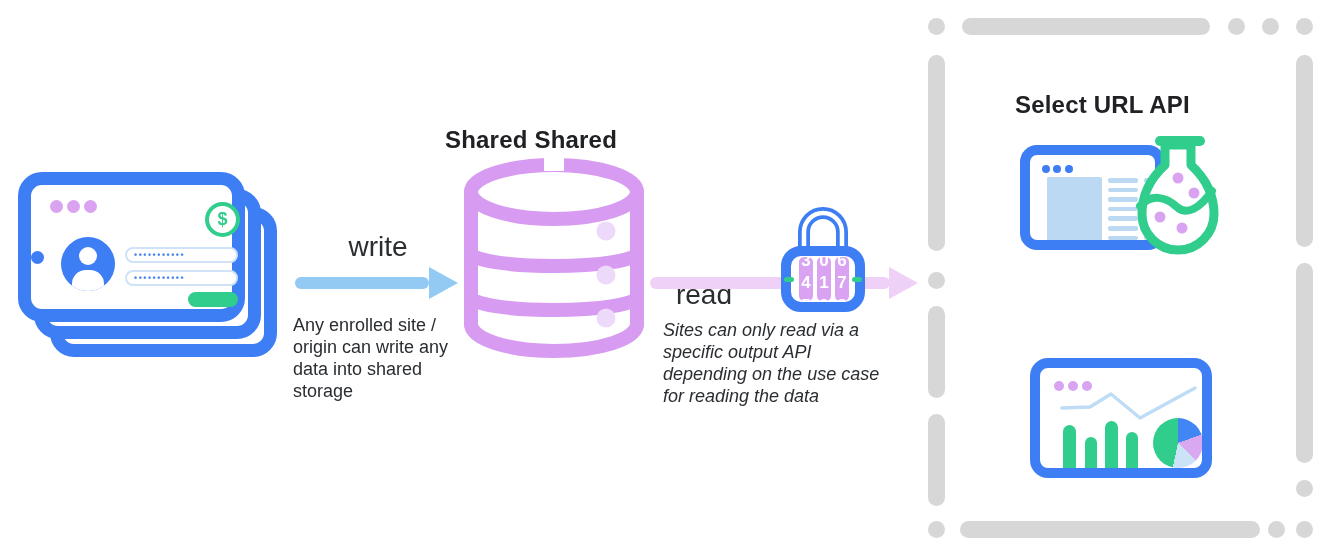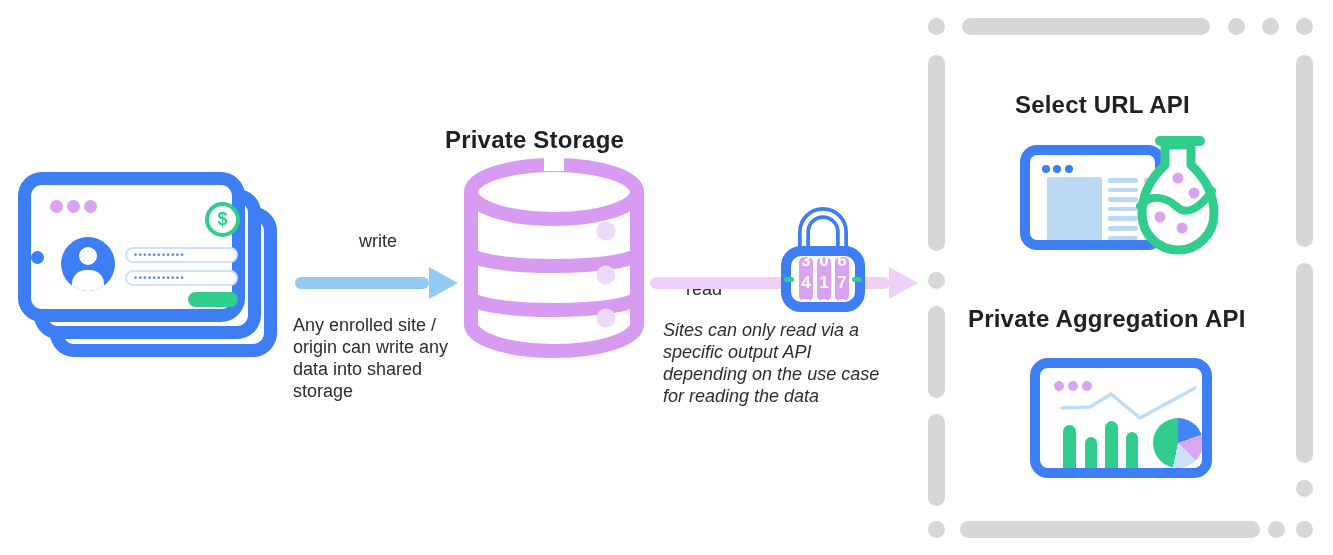--- a/index.html
+++ b/index.html
@@ -20,21 +20,21 @@
   .avatar .torso{position:absolute;left:11px;top:33px;width:32px;height:26px;background:#fff;
                  border-radius:14px 14px 6px 6px;}
   .field{position:absolute;width:113px;height:16px;background:#fff;border:2px solid var(--input-border);
          border-radius:9px;box-sizing:border-box;display:flex;align-items:center;padding-left:7px;
          color:var(--password-blue);font-size:9px;font-weight:700;letter-spacing:1.5px;overflow:hidden;}
   .btn{position:absolute;width:50px;height:15px;border-radius:8px;background:var(--green);}
   .gapfix{position:absolute;background:#fff;}
   .bdot{position:absolute;background:var(--blue);border-radius:50%;}
   
   .title{position:absolute;font-weight:700;font-size:24px;color:var(--text-dark);letter-spacing:.2px;}
-  .flow-label{position:absolute;font-size:18px;color:var(--text-body);text-align:center;}
+  .flow-label{position:absolute;font-size:28px;color:var(--text-body);text-align:center;}
   .caption{position:absolute;font-size:18px;line-height:22px;color:var(--text-body);white-space:pre-line;}
   
   .arrow-body{position:absolute;height:12px;border-radius:6px;}
   .arrow-head{position:absolute;width:0;height:0;border-top:16px solid transparent;border-bottom:16px solid transparent;}
   .write-body{background:var(--light-blue);}
   .write-head{border-left:29px solid var(--light-blue);}
   .read-body{background:var(--pink);}
   .read-head{border-left:29px solid var(--pink);}
   
   .api-win{position:absolute;background:#fff;border:10px solid var(--blue);box-sizing:border-box;overflow:hidden;}
@@ -95,21 +95,21 @@
   </div>
 
   <div class="flow-label" style="left:330px;top:231px;width:96px;">write</div>
   <div class="arrow-body write-body" style="left:295px;top:277px;width:134px;"></div>
   <div class="arrow-head write-head" style="left:429px;top:267px;"></div>
   <div class="caption" style="left:293px;top:314px;width:185px;">Any enrolled site /
 origin can write any
 data into shared
 storage</div>
 
-  <div class="title" style="left:445px;top:126px;width:220px;">Private Storage</div>
+  <div class="title" style="left:445px;top:126px;width:220px;">Shared Shared</div>
   <svg class="abs" style="left:458px;top:156px;" width="190" height="206" viewBox="0 0 190 206">
     <g style="stroke:var(--purple);" stroke-width="14" fill="none" stroke-linecap="round">
       <ellipse cx="96" cy="36" rx="83" ry="27"></ellipse>
       <line x1="13" y1="36" x2="13" y2="168"></line>
       <line x1="179" y1="36" x2="179" y2="168"></line>
       <path d="M13 168 A 83 27 0 0 0 179 168"></path>
       <path d="M13 97 A 83 13 0 0 0 179 97"></path>
       <path d="M13 141 A 83 13 0 0 0 179 141"></path>
     </g>
     <rect x="86" y="0" width="20" height="15" fill="#fff"></rect>
@@ -181,21 +181,20 @@
   <svg class="abs" style="left:1134px;top:131px;" width="88" height="126" viewBox="0 0 88 126">
     <path d="M31 14 L31 34 C19 45 8 60 8 83 A36 36 0 1 0 80 83 C80 60 69 45 57 34 L57 14 Z" fill="#fff" style="stroke:var(--green);" stroke-width="9" stroke-linejoin="round"></path>
     <path d="M26 10 H66" fill="none" style="stroke:var(--green);" stroke-width="10" stroke-linecap="round"></path>
     <path d="M6 75 C17 63 31 65 43 76 C53 85 66 77 78 60" fill="none" style="stroke:var(--green);" stroke-width="8" stroke-linecap="round"></path>
     <circle cx="44" cy="47" r="5.5" style="fill:var(--window-dot-purple);"></circle>
     <circle cx="60" cy="62" r="5.5" style="fill:var(--window-dot-purple);"></circle>
     <circle cx="26" cy="86" r="5.5" style="fill:var(--window-dot-purple);"></circle>
     <circle cx="48" cy="97" r="5.5" style="fill:var(--window-dot-purple);"></circle>
   </svg>
 
-  <div class="title" style="left:968px;top:305px;width:305px;">Private Aggregation API</div>
   <div class="api-win" style="left:1030px;top:358px;width:182px;height:120px;border-radius:18px;">
     <span class="tdot" style="left:14px;top:13px;width:10px;height:10px;"></span>
     <span class="tdot" style="left:28px;top:13px;width:10px;height:10px;"></span>
     <span class="tdot" style="left:42px;top:13px;width:10px;height:10px;"></span>
     <svg class="abs" style="left:15px;top:14px;" width="160" height="50" viewBox="0 0 160 50">
       <polyline points="7,26 35,25 56,12 85,36 140,6" fill="none" style="stroke:var(--chart-line-blue);" stroke-width="3.5" stroke-linecap="round" stroke-linejoin="round"></polyline>
     </svg>
     <div class="bar" style="left:23px;top:57px;width:13px;height:43px;border-radius:7px 7px 0 0;"></div>
     <div class="bar" style="left:45px;top:69px;width:12px;height:31px;border-radius:6px 6px 0 0;"></div>
     <div class="bar" style="left:65px;top:53px;width:13px;height:47px;border-radius:7px 7px 0 0;"></div>

